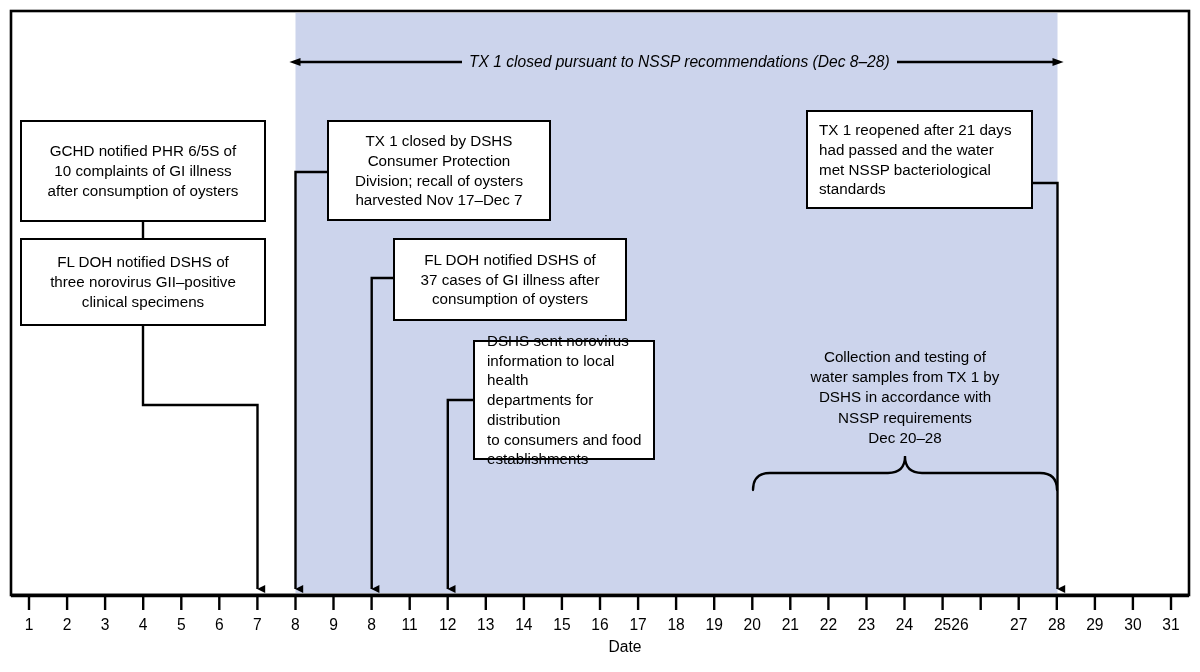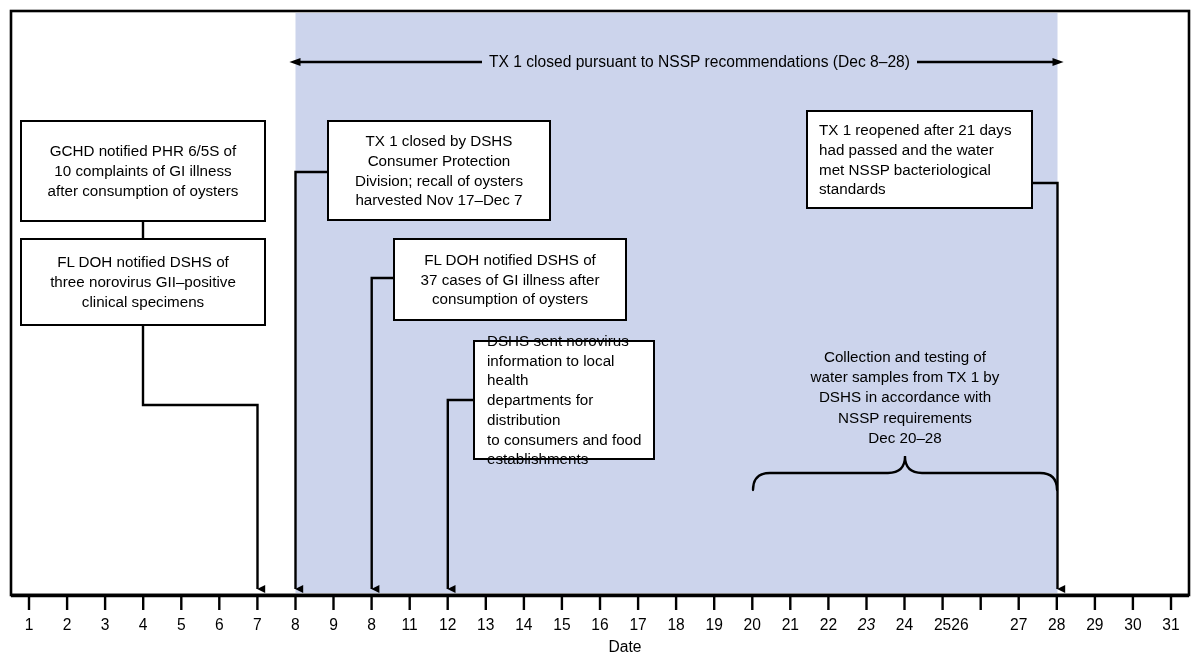--- a/index.html
+++ b/index.html
@@ -143,21 +143,21 @@
       <line x1="942.6" y1="596" x2="942.6" y2="610"></line>
       <line x1="980.7" y1="596" x2="980.7" y2="610"></line>
       <line x1="1018.7" y1="596" x2="1018.7" y2="610"></line>
       <line x1="1056.8" y1="596" x2="1056.8" y2="610"></line>
       <line x1="1094.9" y1="596" x2="1094.9" y2="610"></line>
       <line x1="1132.9" y1="596" x2="1132.9" y2="610"></line>
       <line x1="1171.0" y1="596" x2="1171.0" y2="610"></line>
     </g>
   </svg>
 
-  <div class="banner-label" style="left:482px; top:53px;">TX 1 closed pursuant to NSSP recommendations (Dec 8–28)</div>
+  <div class="banner-label" style="left:462px; top:53px;font-style:italic;">TX 1 closed pursuant to NSSP recommendations (Dec 8–28)</div>
 
   <div class="box" style="left:20px; top:120px; width:246px; height:102px;">GCHD notified PHR 6/5S of
 10 complaints of GI illness
 after consumption of oysters</div>
 
   <div class="box" style="left:20px; top:238px; width:246px; height:88px;">FL DOH notified DSHS of
 three norovirus GII–positive
 clinical specimens</div>
 
   <div class="box" style="left:327px; top:120px; width:224px; height:101px;">TX 1 closed by DSHS
@@ -202,21 +202,21 @@
       <div class="tick-label" style="left: 485.8px; top: 616px;">13</div>
       <div class="tick-label" style="left: 523.867px; top: 616px;">14</div>
       <div class="tick-label" style="left: 561.933px; top: 616px;">15</div>
       <div class="tick-label" style="left: 600px; top: 616px;">16</div>
       <div class="tick-label" style="left: 638.067px; top: 616px;">17</div>
       <div class="tick-label" style="left: 676.133px; top: 616px;">18</div>
       <div class="tick-label" style="left: 714.2px; top: 616px;">19</div>
       <div class="tick-label" style="left: 752.267px; top: 616px;">20</div>
       <div class="tick-label" style="left: 790.333px; top: 616px;">21</div>
       <div class="tick-label" style="left: 828.4px; top: 616px;">22</div>
-      <div class="tick-label" style="left: 866.467px; top: 616px; font-style: italic;">23</div>
+      <div class="tick-label" style="left: 866.467px; top: 616px;">23</div>
       <div class="tick-label" style="left: 904.533px; top: 616px;">24</div>
       <div class="tick-label" style="left: 942.6px; top: 616px;">25</div>
       <div class="tick-label" style="left: 960px; top: 616px;">26</div>
       <div class="tick-label" style="left: 1018.73px; top: 616px;">27</div>
       <div class="tick-label" style="left: 1056.8px; top: 616px;">28</div>
       <div class="tick-label" style="left: 1094.87px; top: 616px;">29</div>
       <div class="tick-label" style="left: 1132.93px; top: 616px;">30</div>
       <div class="tick-label" style="left: 1171px; top: 616px;">31</div>
     </div>
 

